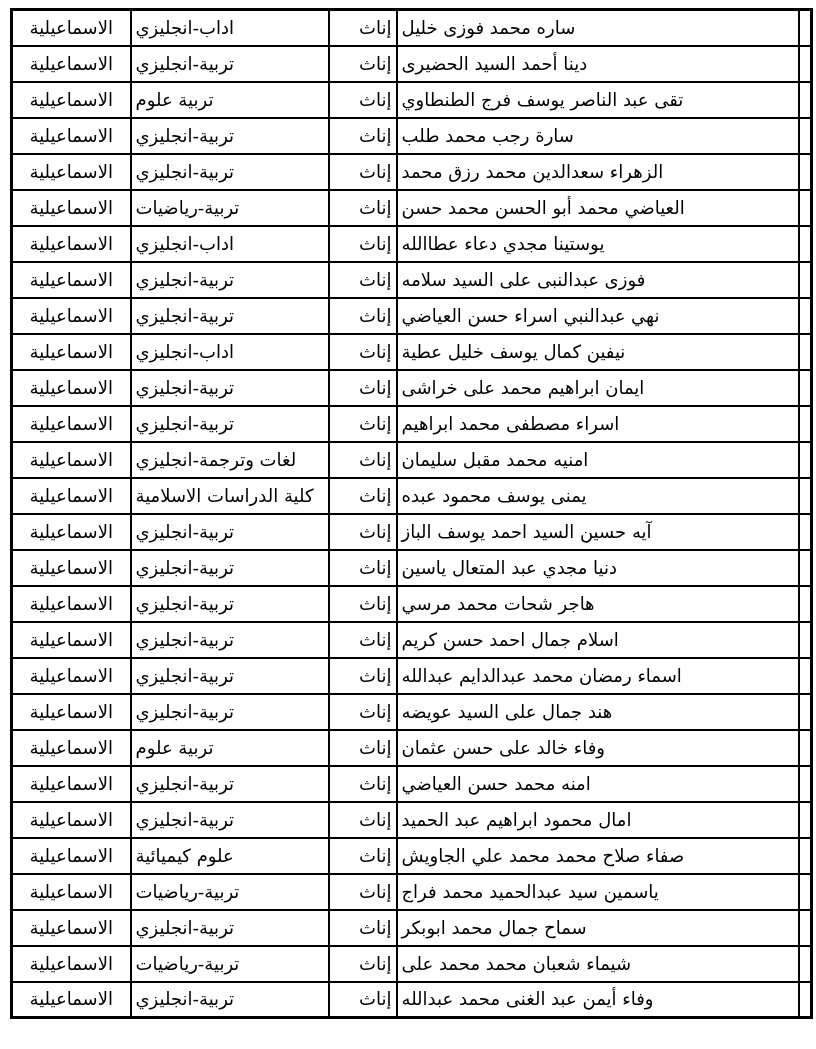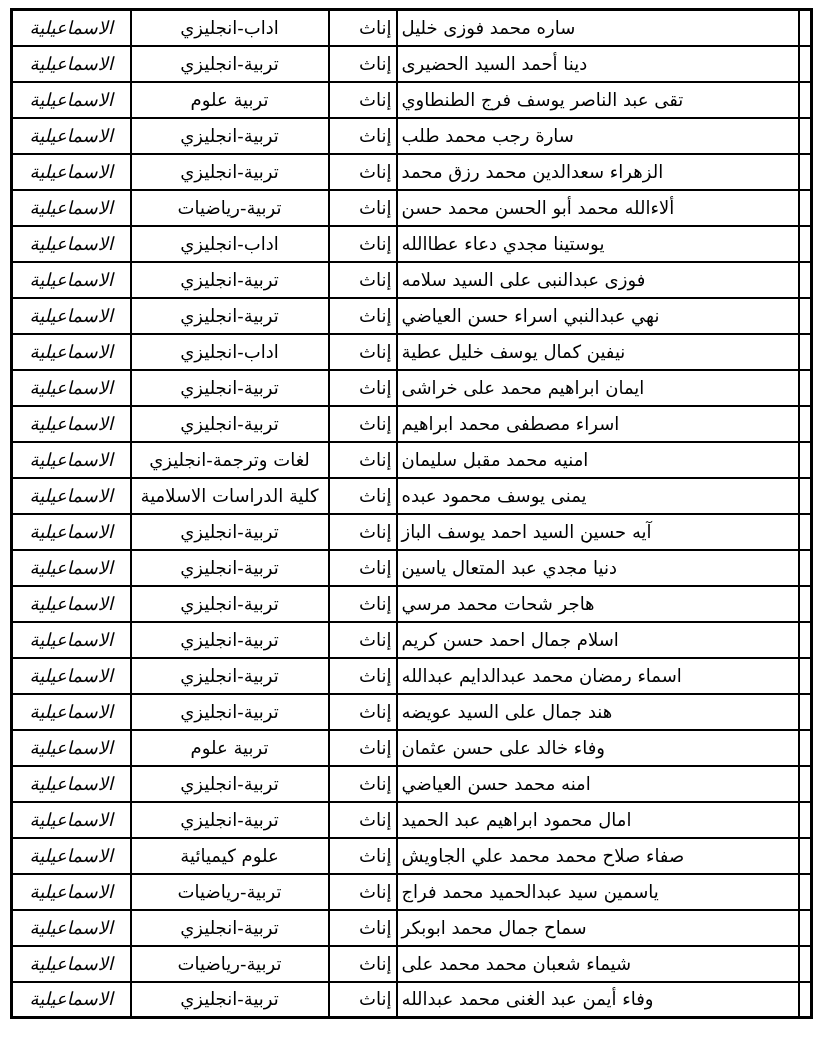--- a/index.html
+++ b/index.html
@@ -36,22 +36,22 @@
     line-height: 1;
     color: var(--text, #000000);
     white-space: nowrap;
     overflow: hidden;
     vertical-align: middle;
     background: var(--bg, #ffffff);
   }
   td.cell-serial      { padding: 0; }
   td.cell-name        { text-align: left; }
   td.cell-gender      { padding-right: 6px; padding-left: 2px; margin-top: 19px; }
-  td.cell-faculty     { text-align: center; padding-right: 3px; padding-left: 2px; }
-  td.cell-governorate { text-align: center; padding: 0 6px; font-style: italic; }
+  td.cell-faculty     { text-align: left; padding-right: 3px; padding-left: 2px; }
+  td.cell-governorate { text-align: center; padding: 0 6px; }
 </style>
 </head>
 <body style="--bg: #ffffff; --border: #000000; --text: #000000;">
 
 <div class="table-wrap">
   <table class="students">
     <colgroup>
       <col style="width:13px">
       <col style="width:402px">
       <col style="width:68px">
@@ -89,21 +89,21 @@
   </tr>
         <tr>
     <td class="cell-serial"></td>
     <td class="cell-name">الزهراء سعدالدين محمد رزق محمد</td>
     <td class="cell-gender">إناث</td>
     <td class="cell-faculty">تربية-انجليزي</td>
     <td class="cell-governorate">الاسماعيلية</td>
   </tr>
         <tr>
     <td class="cell-serial"></td>
-    <td class="cell-name">ألاءالله محمد أبو الحسن محمد حسن</td>
+    <td class="cell-name">العياضي محمد أبو الحسن محمد حسن</td>
     <td class="cell-gender">إناث</td>
     <td class="cell-faculty">تربية-رياضيات</td>
     <td class="cell-governorate">الاسماعيلية</td>
   </tr>
         <tr>
     <td class="cell-serial"></td>
     <td class="cell-name">يوستينا مجدي دعاء عطاالله</td>
     <td class="cell-gender">إناث</td>
     <td class="cell-faculty">اداب-انجليزي</td>
     <td class="cell-governorate">الاسماعيلية</td>

